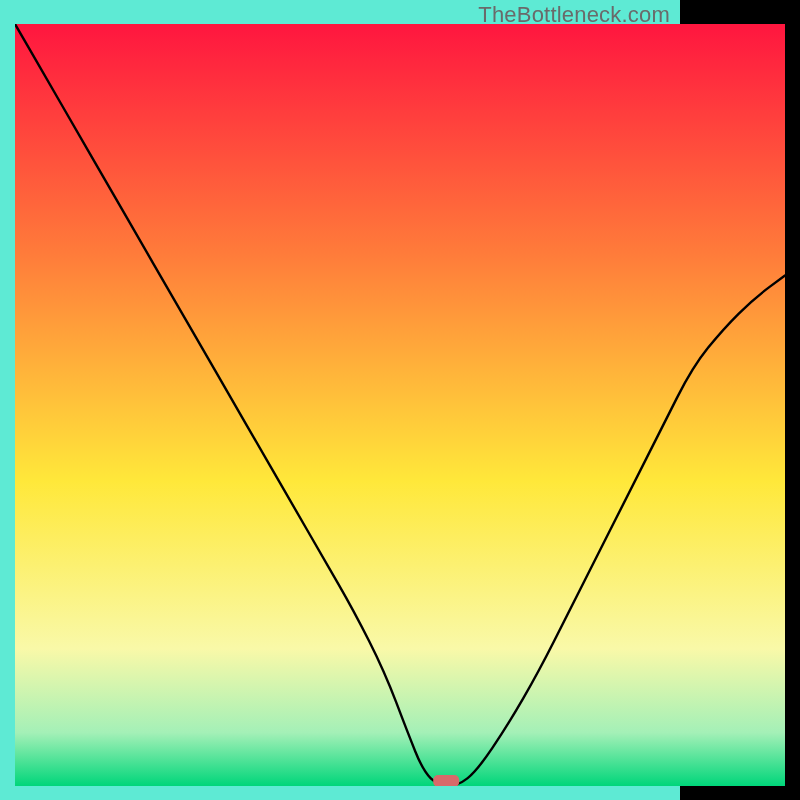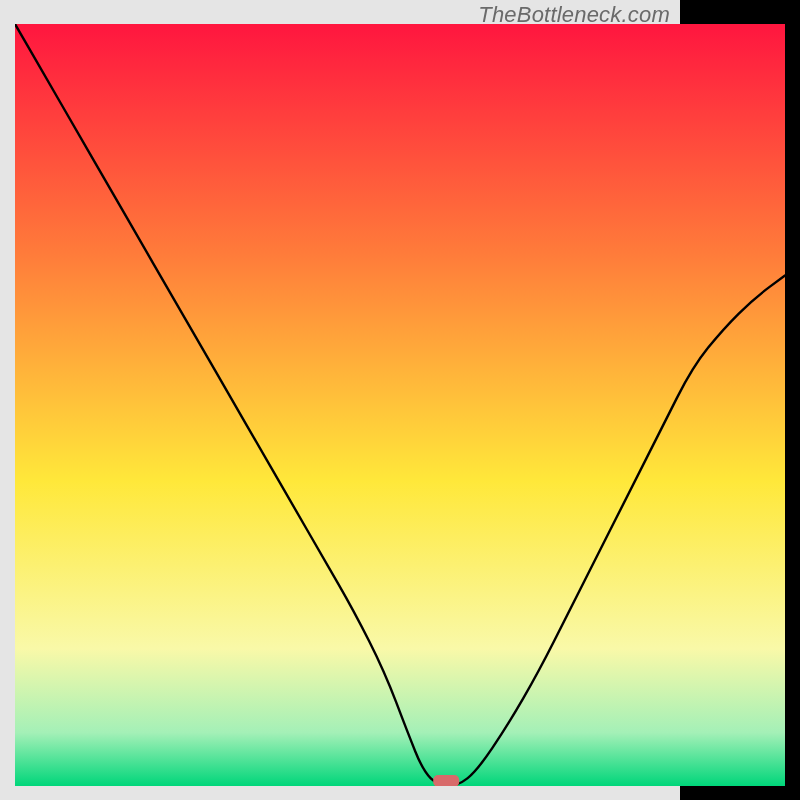--- a/index.html
+++ b/index.html
@@ -8,22 +8,21 @@
     width: 800px;
     height: 800px;
     background: #000000;
     font-family: Arial, Helvetica, sans-serif;
     overflow: hidden;
   }
   .frame {
     position: relative;
     width: 680px;
     height: 800px;
-    background: #e5e5e5;
-    font-style: italic;
+    background: #5eead4;
   }
   .watermark {
     position: absolute;
     top: 2px;
     right: 10px;
     color: #6a6a6a;
     font-size: 22px;
     font-weight: 500;
     letter-spacing: 0.2px;
     z-index: 10;

